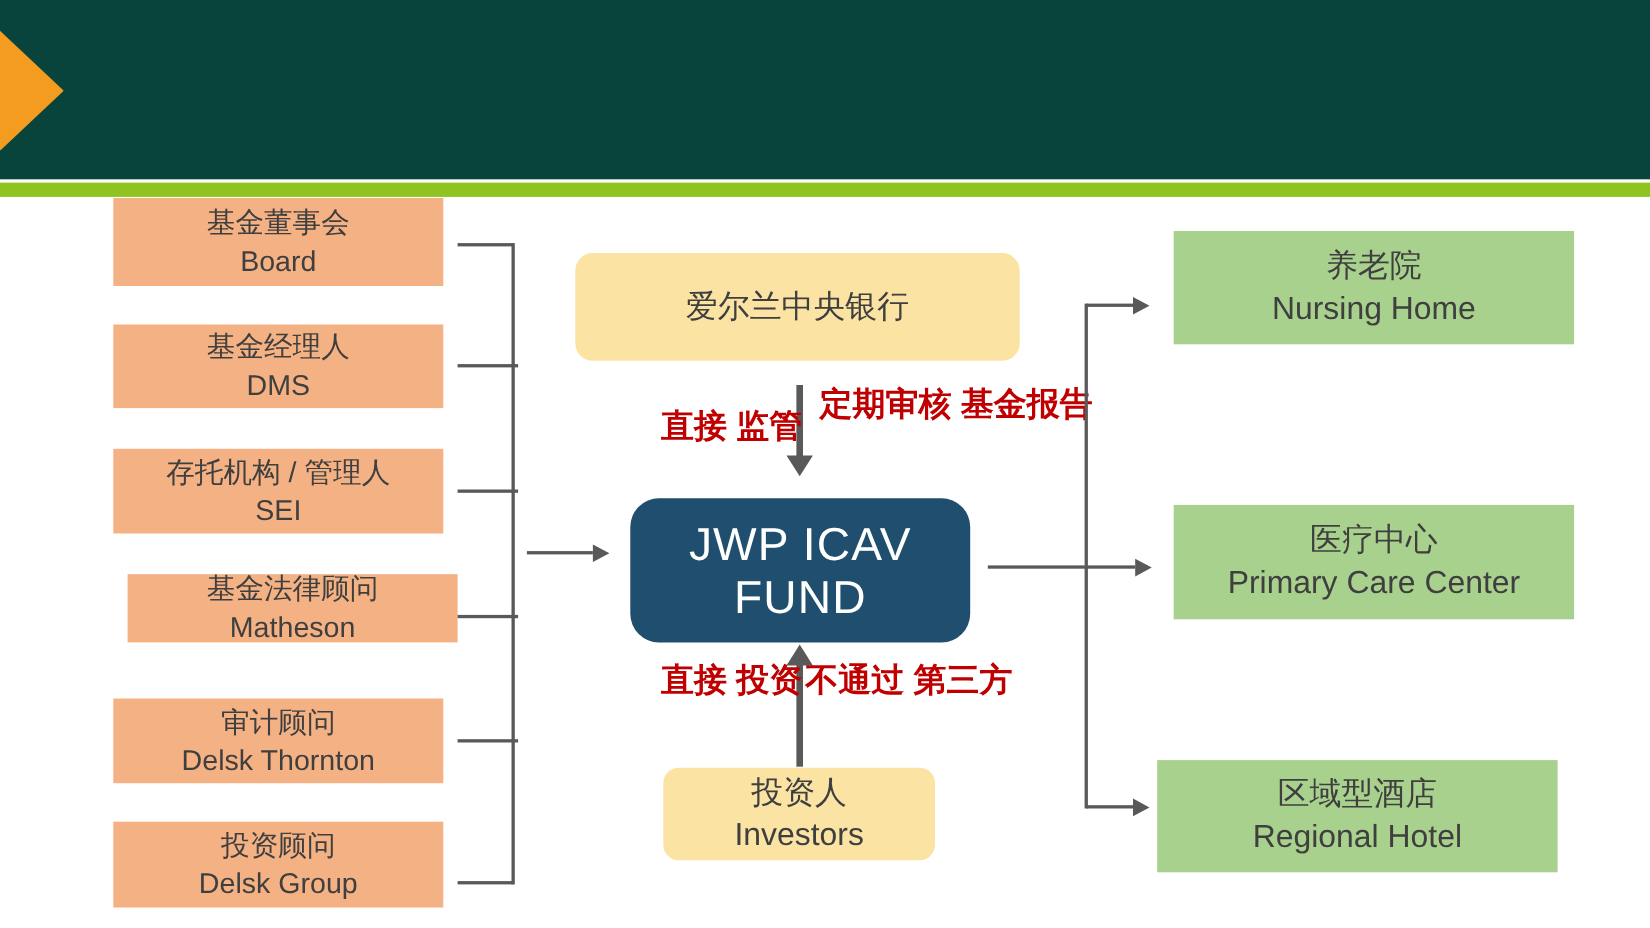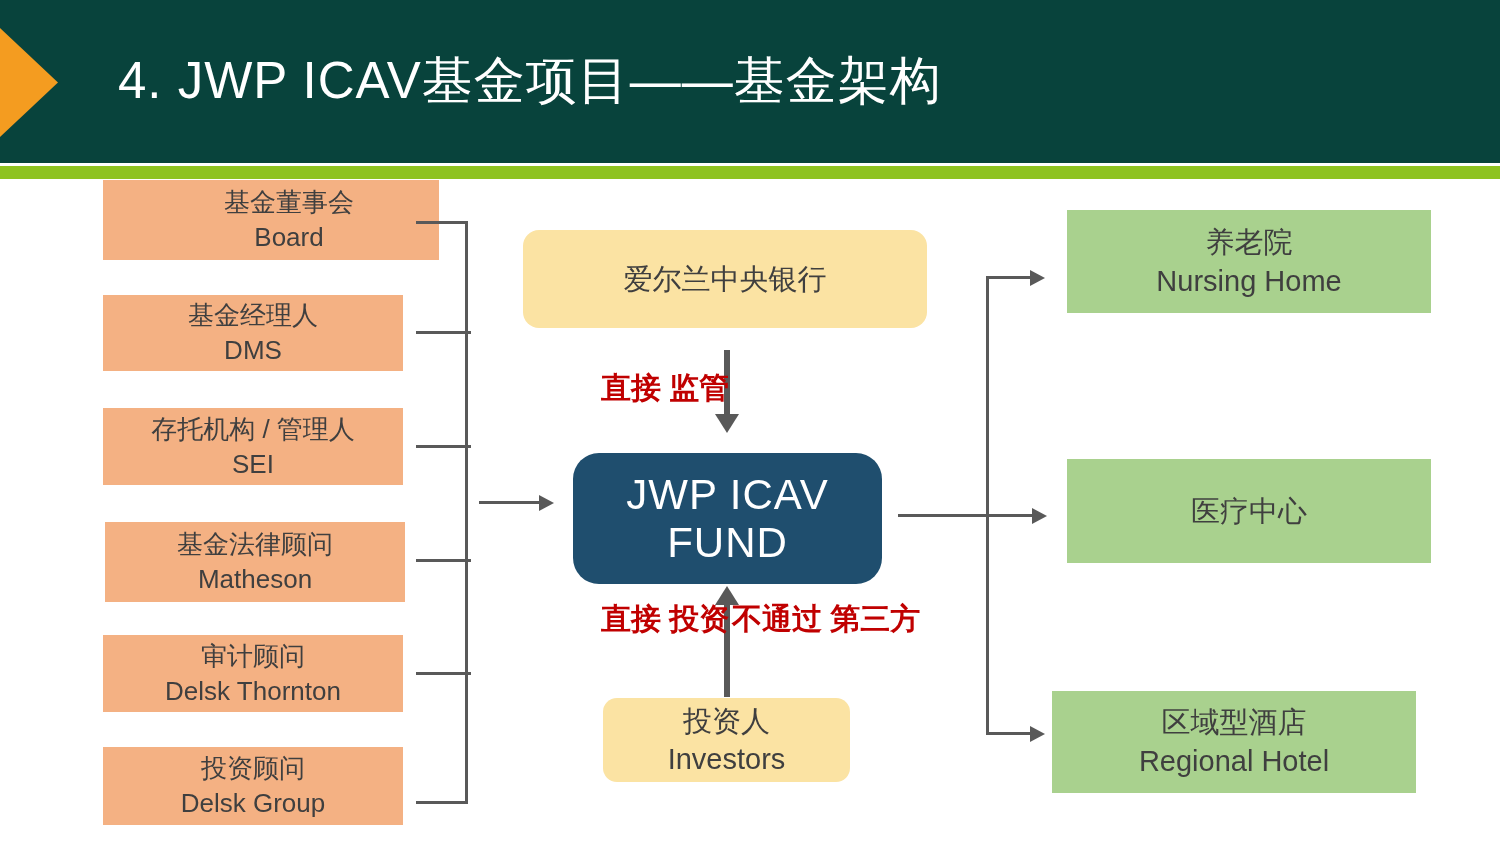--- a/index.html
+++ b/index.html
@@ -56,37 +56,36 @@
     text-align:center;white-space:nowrap;
   }
 </style>
 </head>
 <body>
 
 <div class="slide">
 
   <div class="header">
     <div class="chevron"></div>
-    <h1 class="title">4. JWP ICAV基金项目——基金架构</h1>
   </div>
   <div class="stripe"></div>
 
-  <div class="node salmon" style="left:103px;top:180px;width:300px;height:80px;padding-left:36px;">
+  <div class="node salmon" style="left:103px;top:180px;width:300px;height:80px;">
     <span>基金董事会</span>
     <span>Board</span>
   </div>
   <div class="node salmon" style="left:103px;top:295px;width:300px;height:76px;">
     <span>基金经理人</span>
     <span>DMS</span>
   </div>
   <div class="node salmon" style="left:103px;top:408px;width:300px;height:77px;">
     <span>存托机构 / 管理人</span>
     <span>SEI</span>
   </div>
-  <div class="node salmon" style="left:105px;top:522px;width:300px;height:80px;">
+  <div class="node salmon" style="left:116px;top:522px;width:300px;height:62px;">
     <span>基金法律顾问</span>
     <span>Matheson</span>
   </div>
   <div class="node salmon" style="left:103px;top:635px;width:300px;height:77px;">
     <span>审计顾问</span>
     <span>Delsk Thornton</span>
   </div>
   <div class="node salmon" style="left:103px;top:747px;width:300px;height:78px;">
     <span>投资顾问</span>
     <span>Delsk Group</span>
@@ -105,20 +104,24 @@
 
   <div class="node yellow" style="left:523px;top:230px;width:404px;height:98px;">
     <span>爱尔兰中央银行</span>
   </div>
 
   <div class="thick-v" style="left:724px;top:350px;height:66px;"></div>
   <div class="arr-d" style="left:715px;top:414px;"></div>
   <div class="red-label" style="left:601px;top:349px;width:120px;margin-top:20px;">
     <span>直接</span>
     <span>监管</span>
+  </div>
+  <div class="red-label" style="left:745px;top:349px;width:160px;">
+    <span>定期审核</span>
+    <span>基金报告</span>
   </div>
 
   <div class="node fund" style="left:573px;top:453px;width:309px;height:131px;">
     <span>JWP ICAV FUND</span>
   </div>
 
   <div class="arr-u" style="left:715px;top:586px;"></div>
   <div class="thick-v" style="left:724px;top:603px;height:94px;"></div>
   <div class="red-label" style="left:601px;top:600px;width:120px;">
     <span>直接</span>
@@ -141,19 +144,20 @@
   <div class="arr-r" style="left:1030px;top:270px;"></div>
   <div class="hline" style="left:988px;top:732px;width:44px;"></div>
   <div class="arr-r" style="left:1030px;top:726px;"></div>
 
   <div class="node green" style="left:1067px;top:210px;width:364px;height:103px;">
     <span>养老院</span>
     <span>Nursing Home</span>
   </div>
   <div class="node green" style="left:1067px;top:459px;width:364px;height:104px;">
     <span>医疗中心</span>
+    <span>Primary Care Center</span>
   </div>
   <div class="node green" style="left:1052px;top:691px;width:364px;height:102px;">
     <span>区域型酒店</span>
     <span>Regional Hotel</span>
   </div>
 
 </div>
 
 </body></html>

